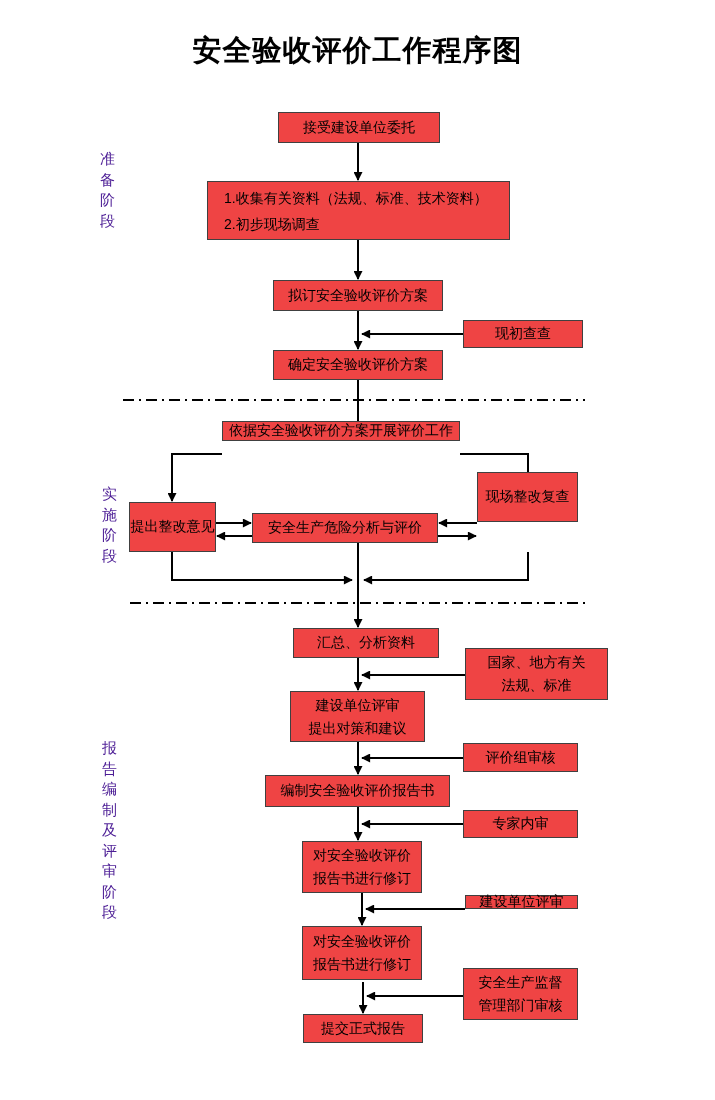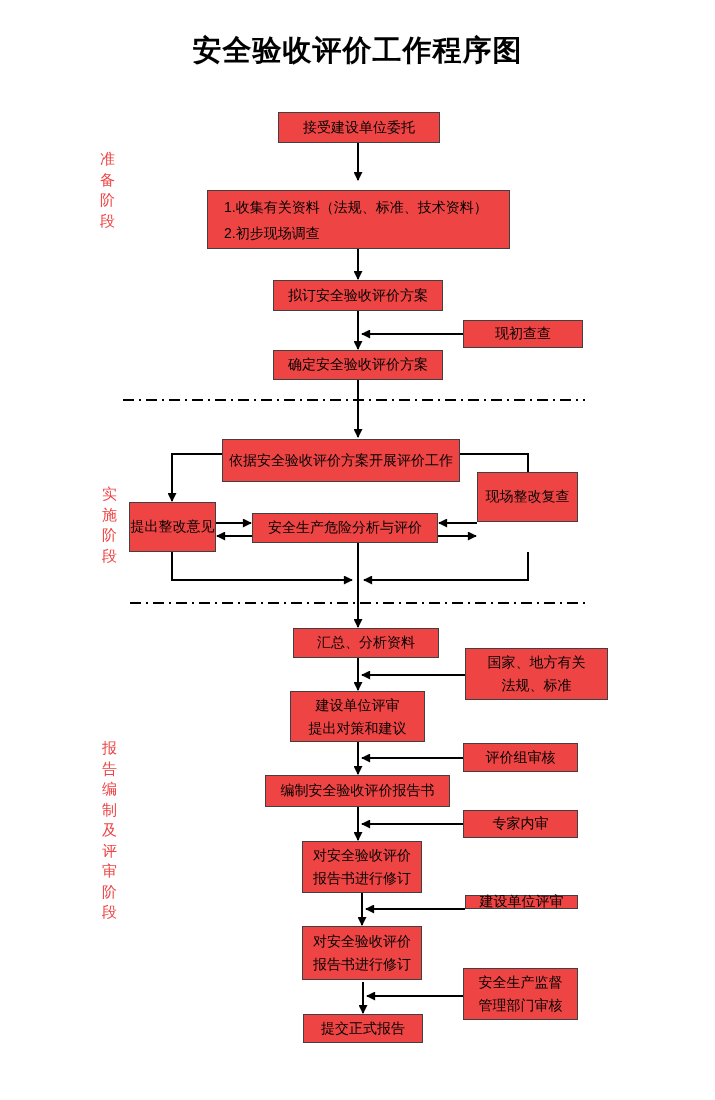--- a/index.html
+++ b/index.html
@@ -8,21 +8,21 @@
     font-family:"Liberation Sans","DejaVu Sans",sans-serif;color:#000;
     overflow:hidden;
     border-radius:24px;
   }
   .title{
     position:absolute;left:0;top:31px;width:715px;text-align:center;
     font-size:29px;font-weight:700;letter-spacing:1px;
   }
   .stage-label{
     position:absolute;width:17px;font-size:15px;line-height:20.5px;
-    word-break:break-all;text-align:center;color:#ef4444;
+    word-break:break-all;text-align:center;color:#4c1d95;
   }
   .box{
     position:absolute;box-sizing:border-box;
     background:#ef4444;border:1.5px solid #404040;
     display:flex;align-items:center;justify-content:center;
     font-size:14px;text-align:center;white-space:nowrap;
   }
   .pre{white-space:pre-line;line-height:23px;}
   .left-align{justify-content:flex-start;text-align:left;padding-left:16px;line-height:26px;}
   svg.connectors{position:absolute;left:0;top:0;pointer-events:none;}
@@ -70,27 +70,27 @@
       <path d="M363,982 V1013" marker-end="url(#ah)"></path>
       <path d="M463,996 H367" marker-end="url(#ah)"></path>
     </g>
     <g stroke="#000" stroke-width="2" fill="none" stroke-dasharray="11,5,2,5">
       <path d="M123,400 H585"></path>
       <path d="M130,603 H585"></path>
     </g>
   </svg>
 
   <div class="box" style="left:278px;top:112px;width:162px;height:31px;">接受建设单位委托</div>
-  <div class="box pre left-align" style="left:207px;top:181px;width:303px;height:59px;margin-top:9px;">1.收集有关资料（法规、标准、技术资料）
+  <div class="box pre left-align" style="left:207px;top:181px;width:303px;height:59px;">1.收集有关资料（法规、标准、技术资料）
 2.初步现场调查</div>
   <div class="box" style="left:273px;top:280px;width:170px;height:31px;">拟订安全验收评价方案</div>
   <div class="box" style="left:463px;top:320px;width:120px;height:28px;">现初查查</div>
   <div class="box" style="left:273px;top:350px;width:170px;height:30px;">确定安全验收评价方案</div>
 
-  <div class="box" style="left:222px;top:439px;width:238px;height:43px;text-align:center;">依据安全验收评价方案开展评价工作</div>
+  <div class="box" style="left:222px;top:421px;width:238px;height:20px;text-align:center;">依据安全验收评价方案开展评价工作</div>
   <div class="box" style="left:129px;top:502px;width:87px;height:50px;">提出整改意见</div>
   <div class="box" style="left:252px;top:513px;width:186px;height:30px;">安全生产危险分析与评价</div>
   <div class="box" style="left:477px;top:472px;width:101px;height:50px;">现场整改复查</div>
 
   <div class="box" style="left:293px;top:628px;width:146px;height:30px;text-align:center;">汇总、分析资料</div>
   <div class="box pre" style="left:465px;top:648px;width:143px;height:52px;">国家、地方有关
 法规、标准</div>
   <div class="box pre" style="left:290px;top:691px;width:135px;height:51px;">建设单位评审
 提出对策和建议</div>
   <div class="box" style="left:463px;top:743px;width:115px;height:29px;">评价组审核</div>

